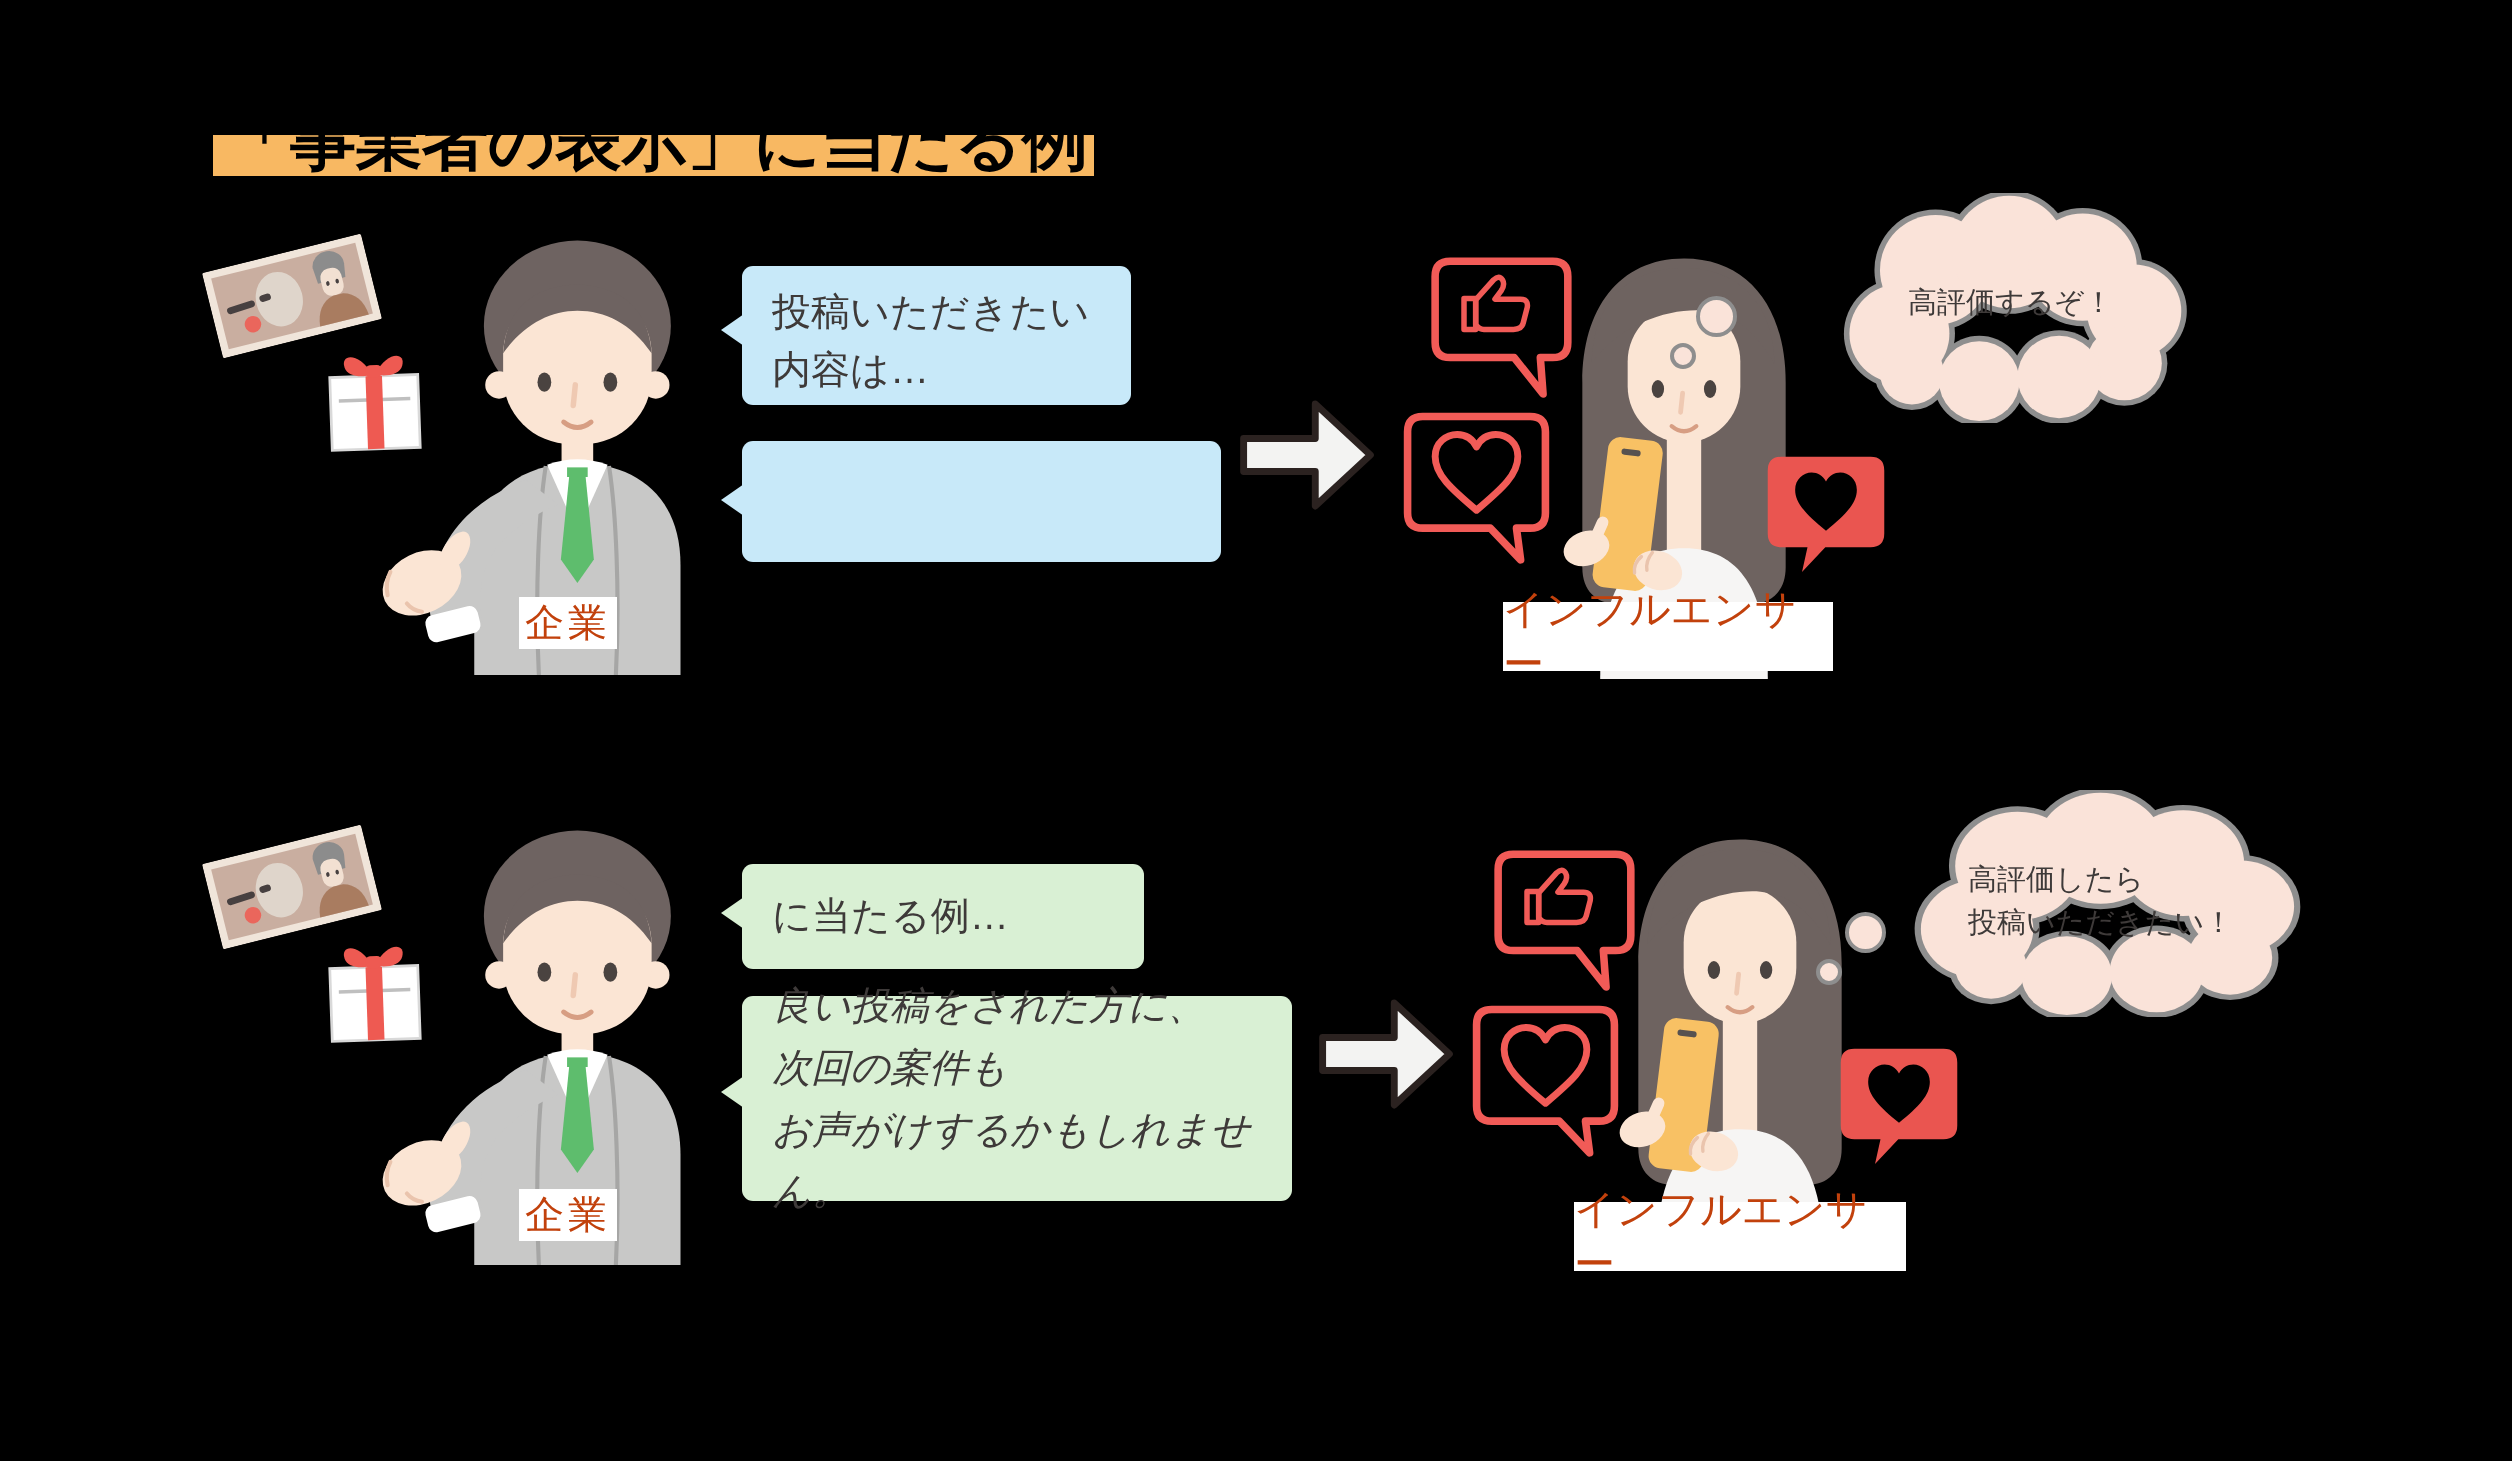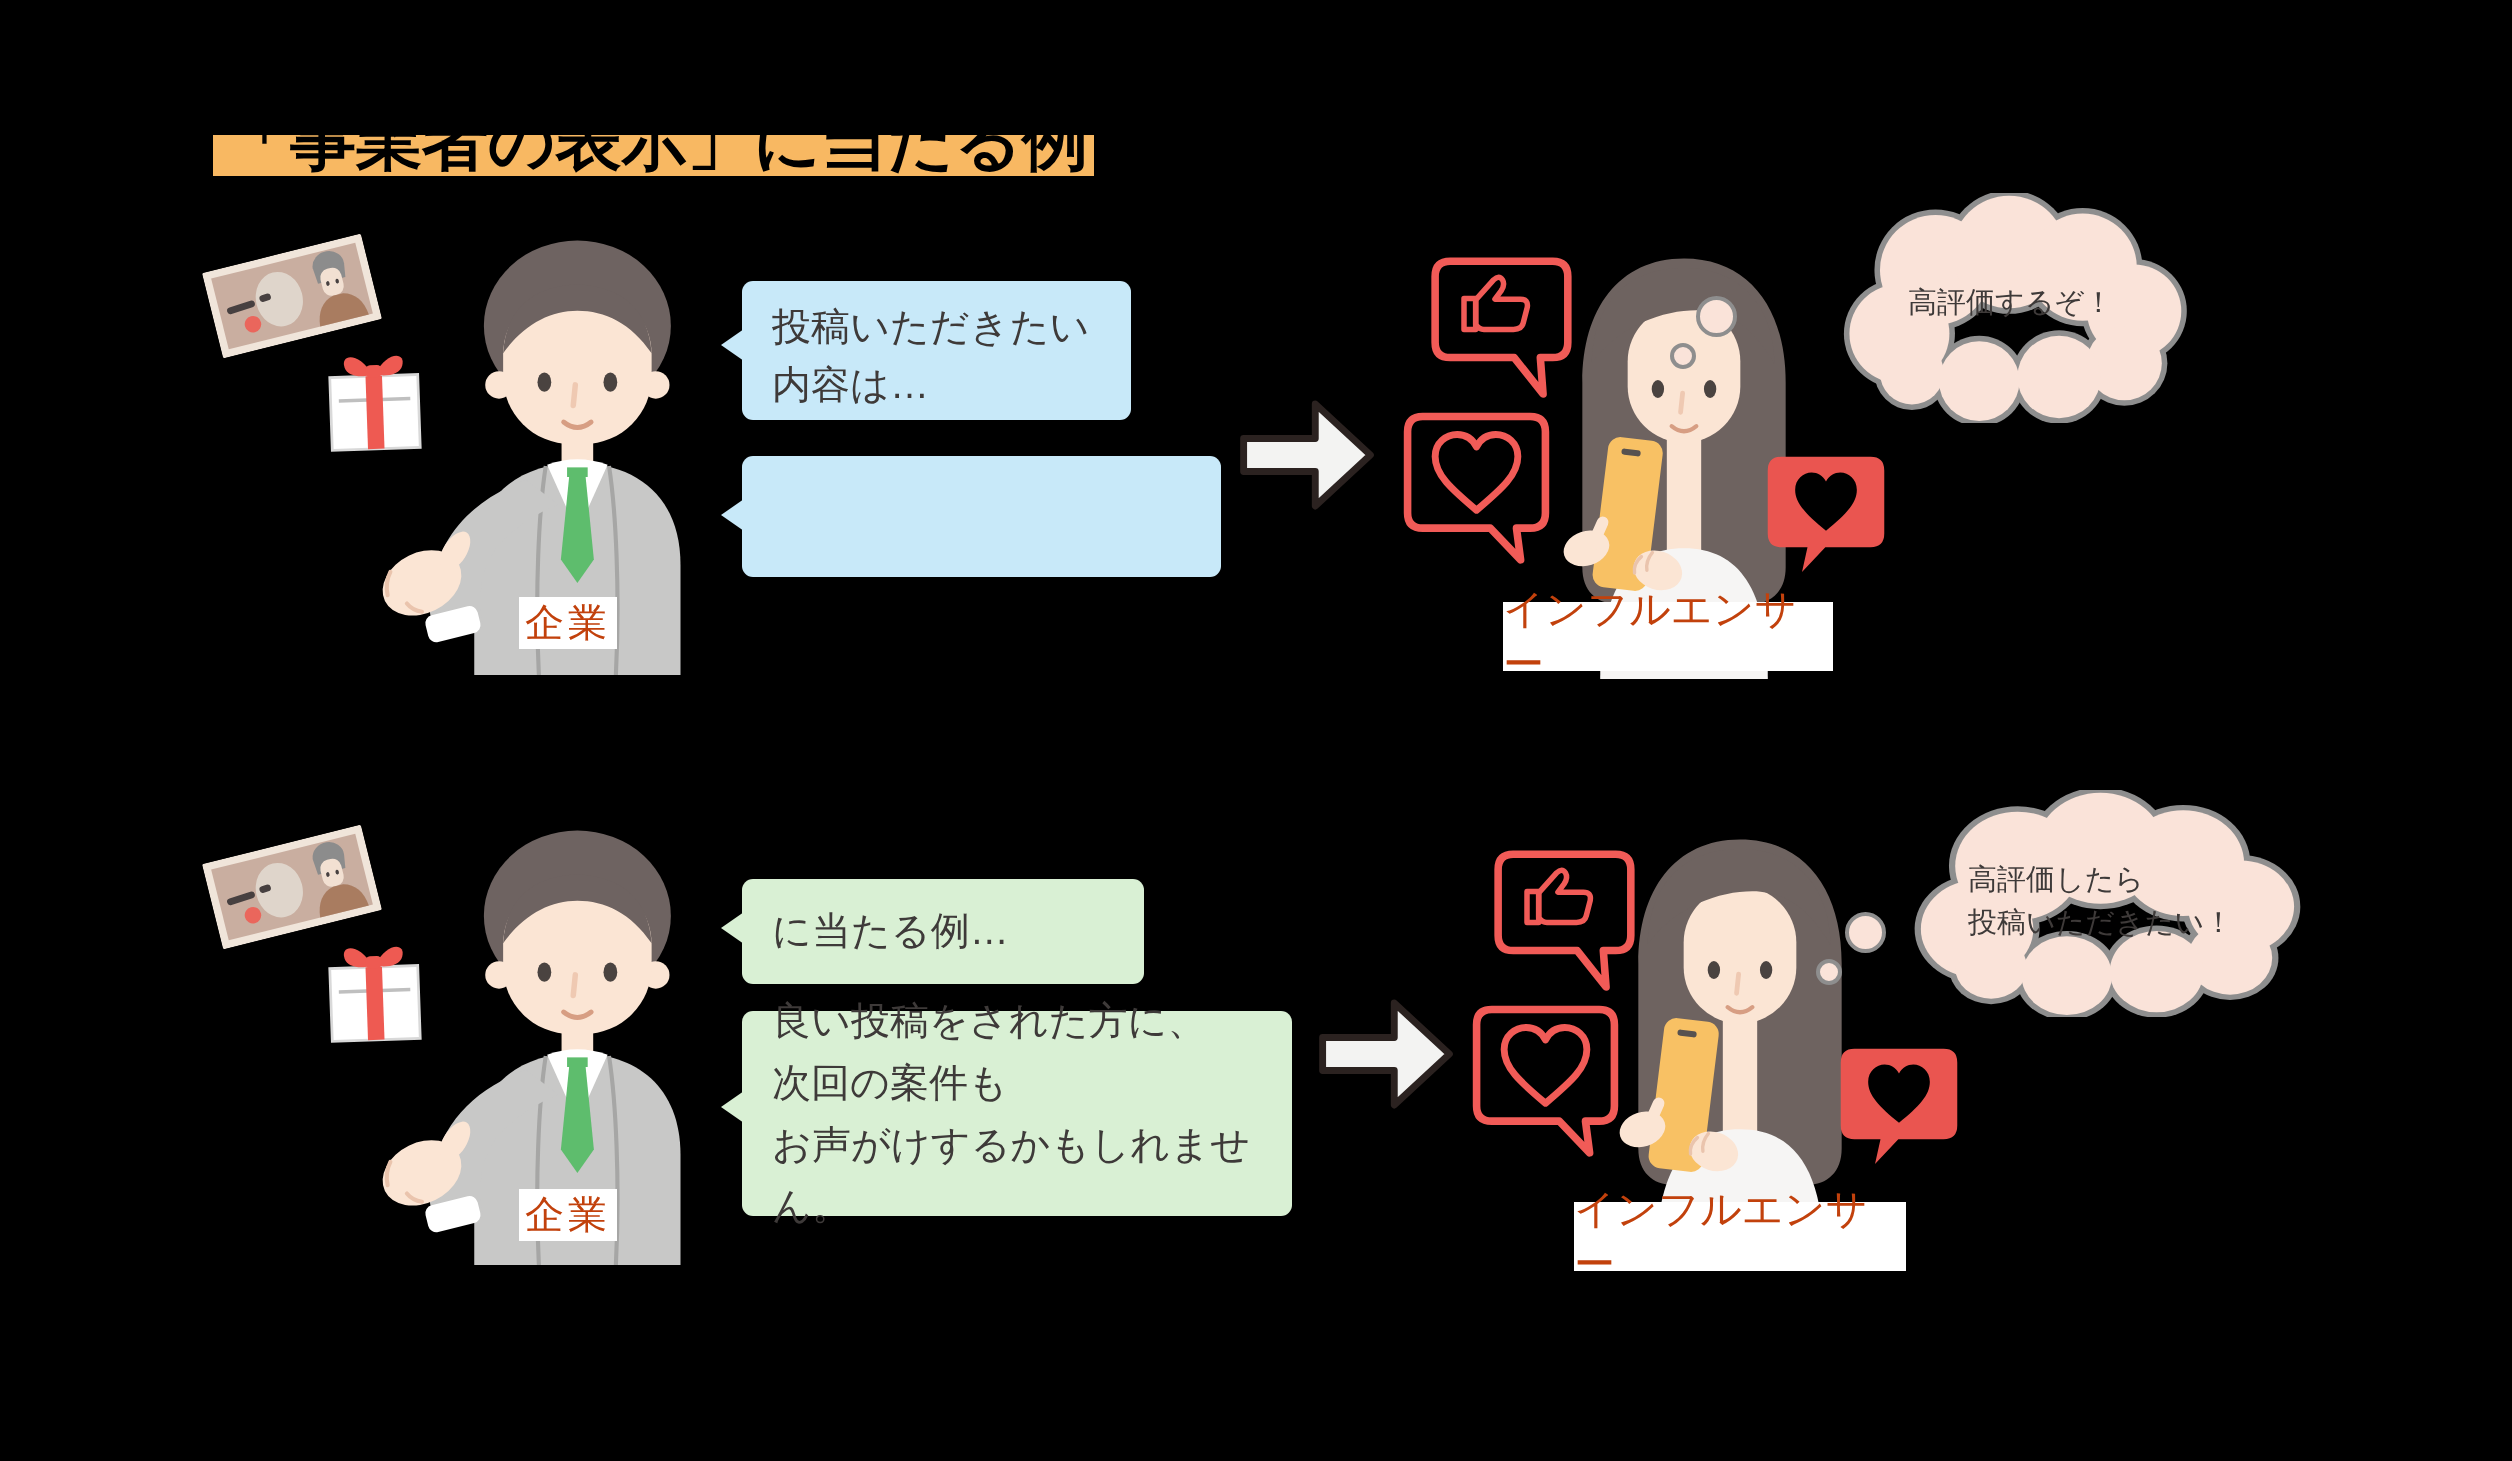--- a/index.html
+++ b/index.html
@@ -6,37 +6,37 @@
   .canvas{position:relative;width:2376px;height:1462px;background:#000000;overflow:hidden;
           font-family:"Liberation Sans","DejaVu Sans",sans-serif;}
   .abs{position:absolute;}
 
   
   .title-bar{left:213px;top:135px;width:881px;height:41px;background:#F8B862;}
   .title-text{position:absolute;left:11px;bottom:2.8px;font-size:66px;font-weight:600;line-height:1;
               color:#000000;white-space:nowrap;}
 
   
-  .bubble{border-radius:11px;display:flex;align-items:center;margin-top:15px;}
+  .bubble{border-radius:11px;display:flex;align-items:center;}
   .bubble.blue{background:#C8E9F9;}
   .bubble.green{background:#D9F0D4;}
   .bubble .txt{font-size:39px;color:#3E3A39;line-height:1.5;white-space:pre-line;padding-left:30px;}
   .tail{position:absolute;left:-20.6px;width:0;height:0;border-style:solid;border-width:16.5px 23.4px 16.5px 0;}
   .blue .tail{border-color:transparent #C8E9F9 transparent transparent;}
   .green .tail{border-color:transparent #D9F0D4 transparent transparent;}
 
   .sb1a{left:742px;top:266px;width:389px;height:139px;align-items:flex-start;}
   .sb1a .txt{padding-top:16.5px;}
   .sb1a .tail{top:48px;}
   .sb1b{left:742px;top:441px;width:479px;height:121px;}
   .sb1b .tail{top:43px;}
   .sb2a{left:742px;top:864px;width:402px;height:105px;}
   .sb2a .tail{top:33px;}
   .sb2b{left:742px;top:996px;width:550px;height:205px;}
-  .sb2b .txt{line-height:1.58;}
+  .sb2b .txt{line-height:1.58;font-style:italic;}
   .sb2b .tail{top:80px;}
 
   
   .label-box{background:#FFFFFF;display:flex;align-items:center;justify-content:center;}
   .label-box .txt{color:#c2410c;}
   .clabel1{left:519px;top:597px;width:98px;height:52px;}
   .clabel2{left:519px;top:1189px;width:98px;height:52px;}
   .clabel1 .txt,.clabel2 .txt{font-size:39px;letter-spacing:4.1px;}
   .ilabel1{left:1503px;top:602px;width:330px;height:69px;}
   .ilabel2{left:1574px;top:1202px;width:332px;height:69px;}

